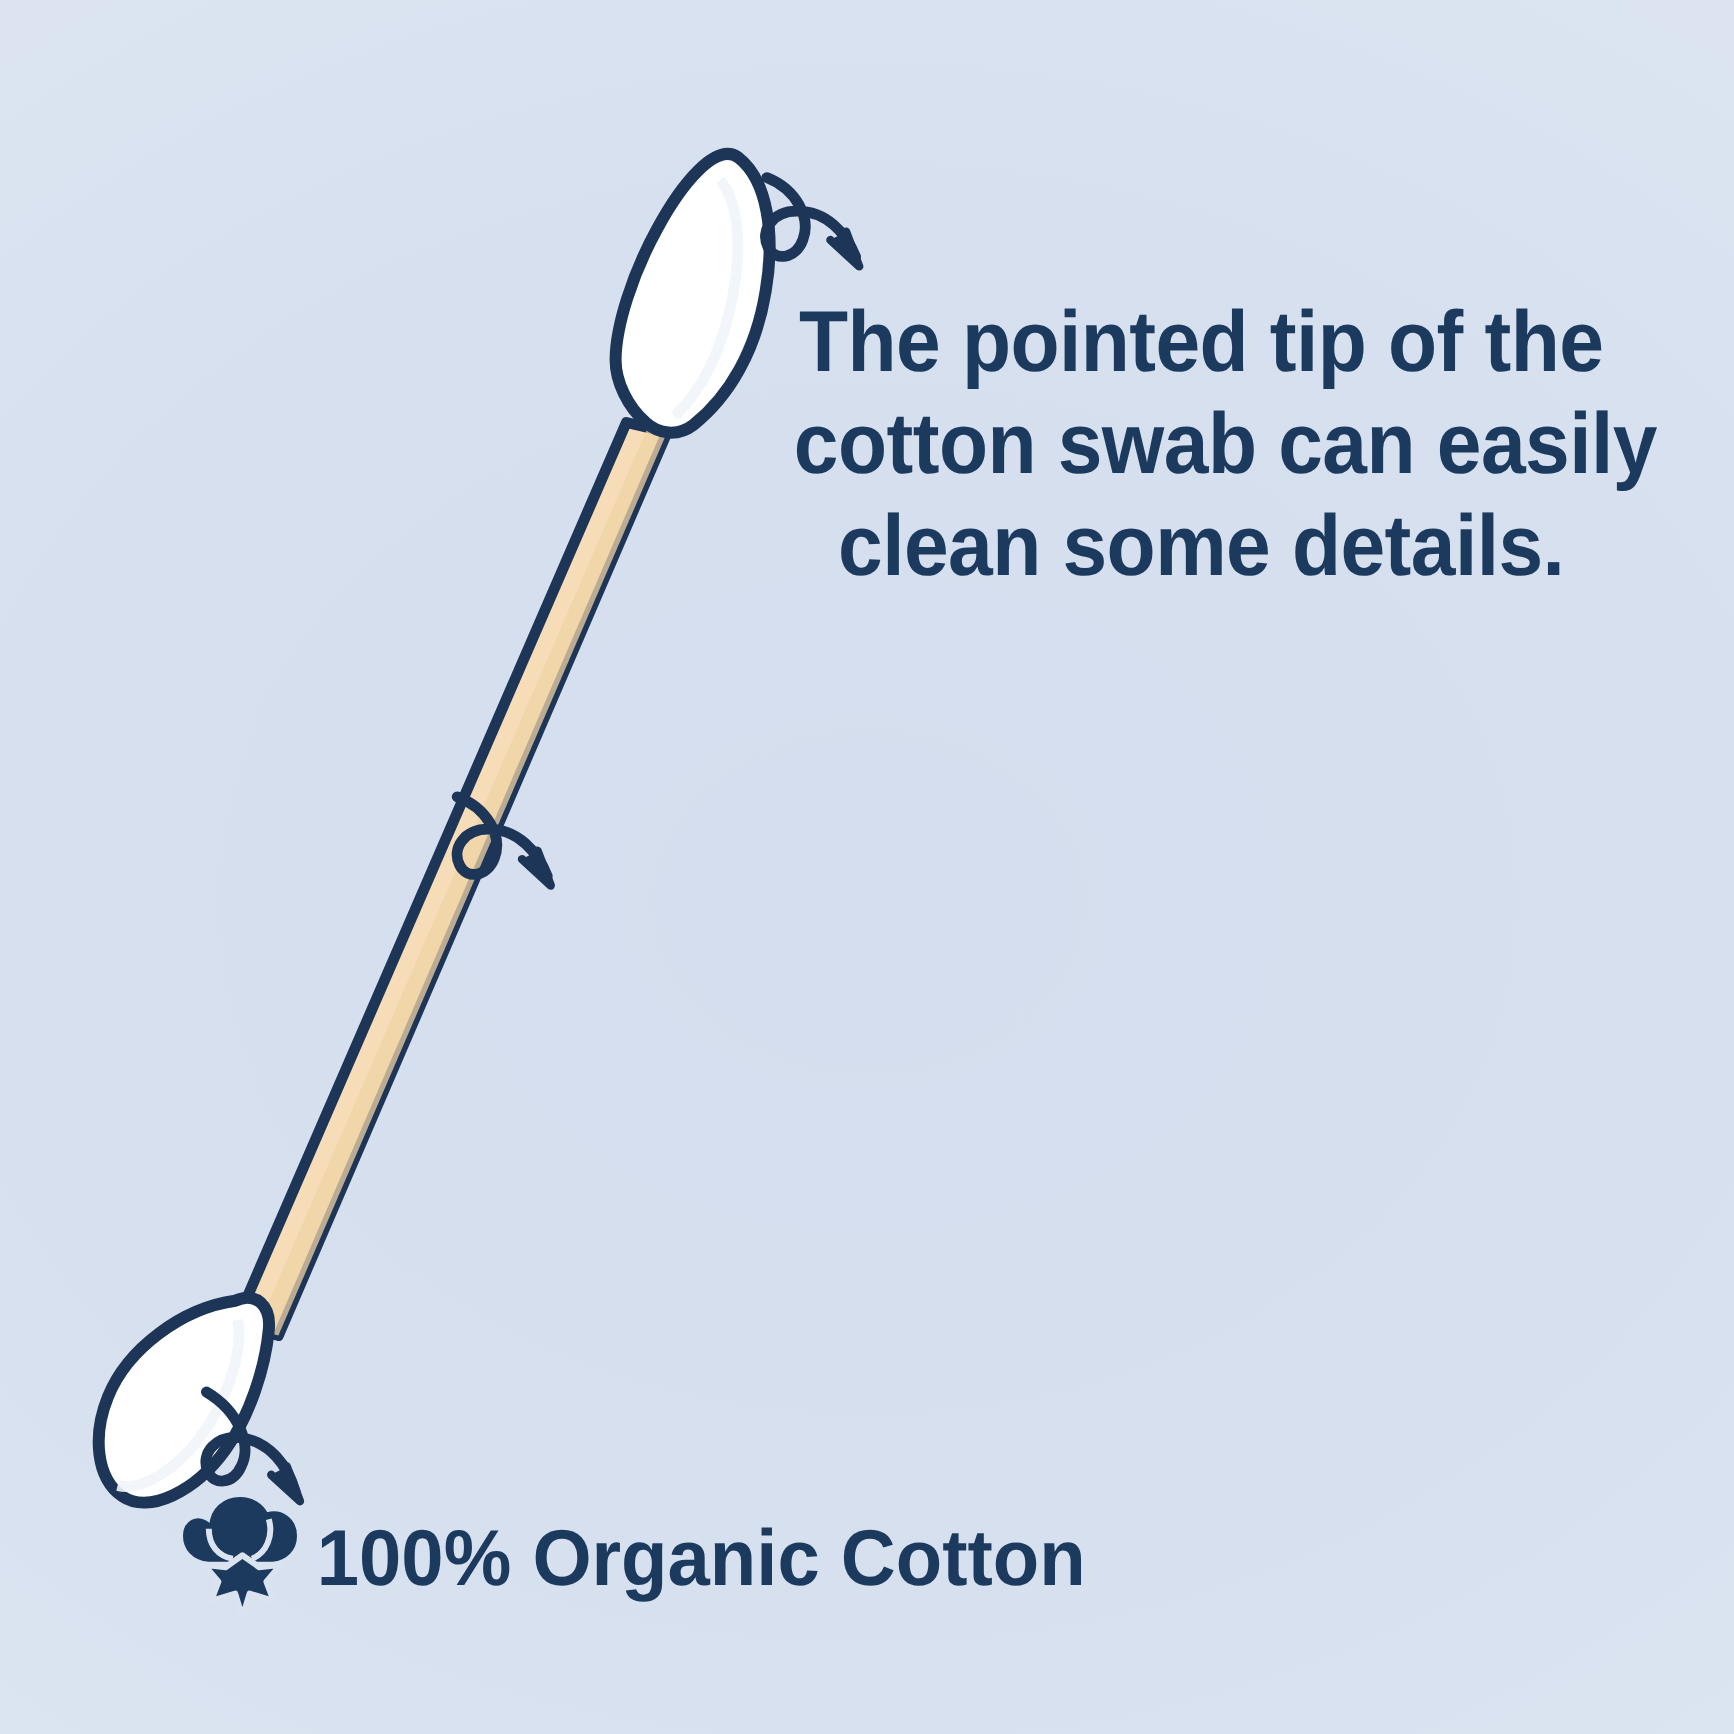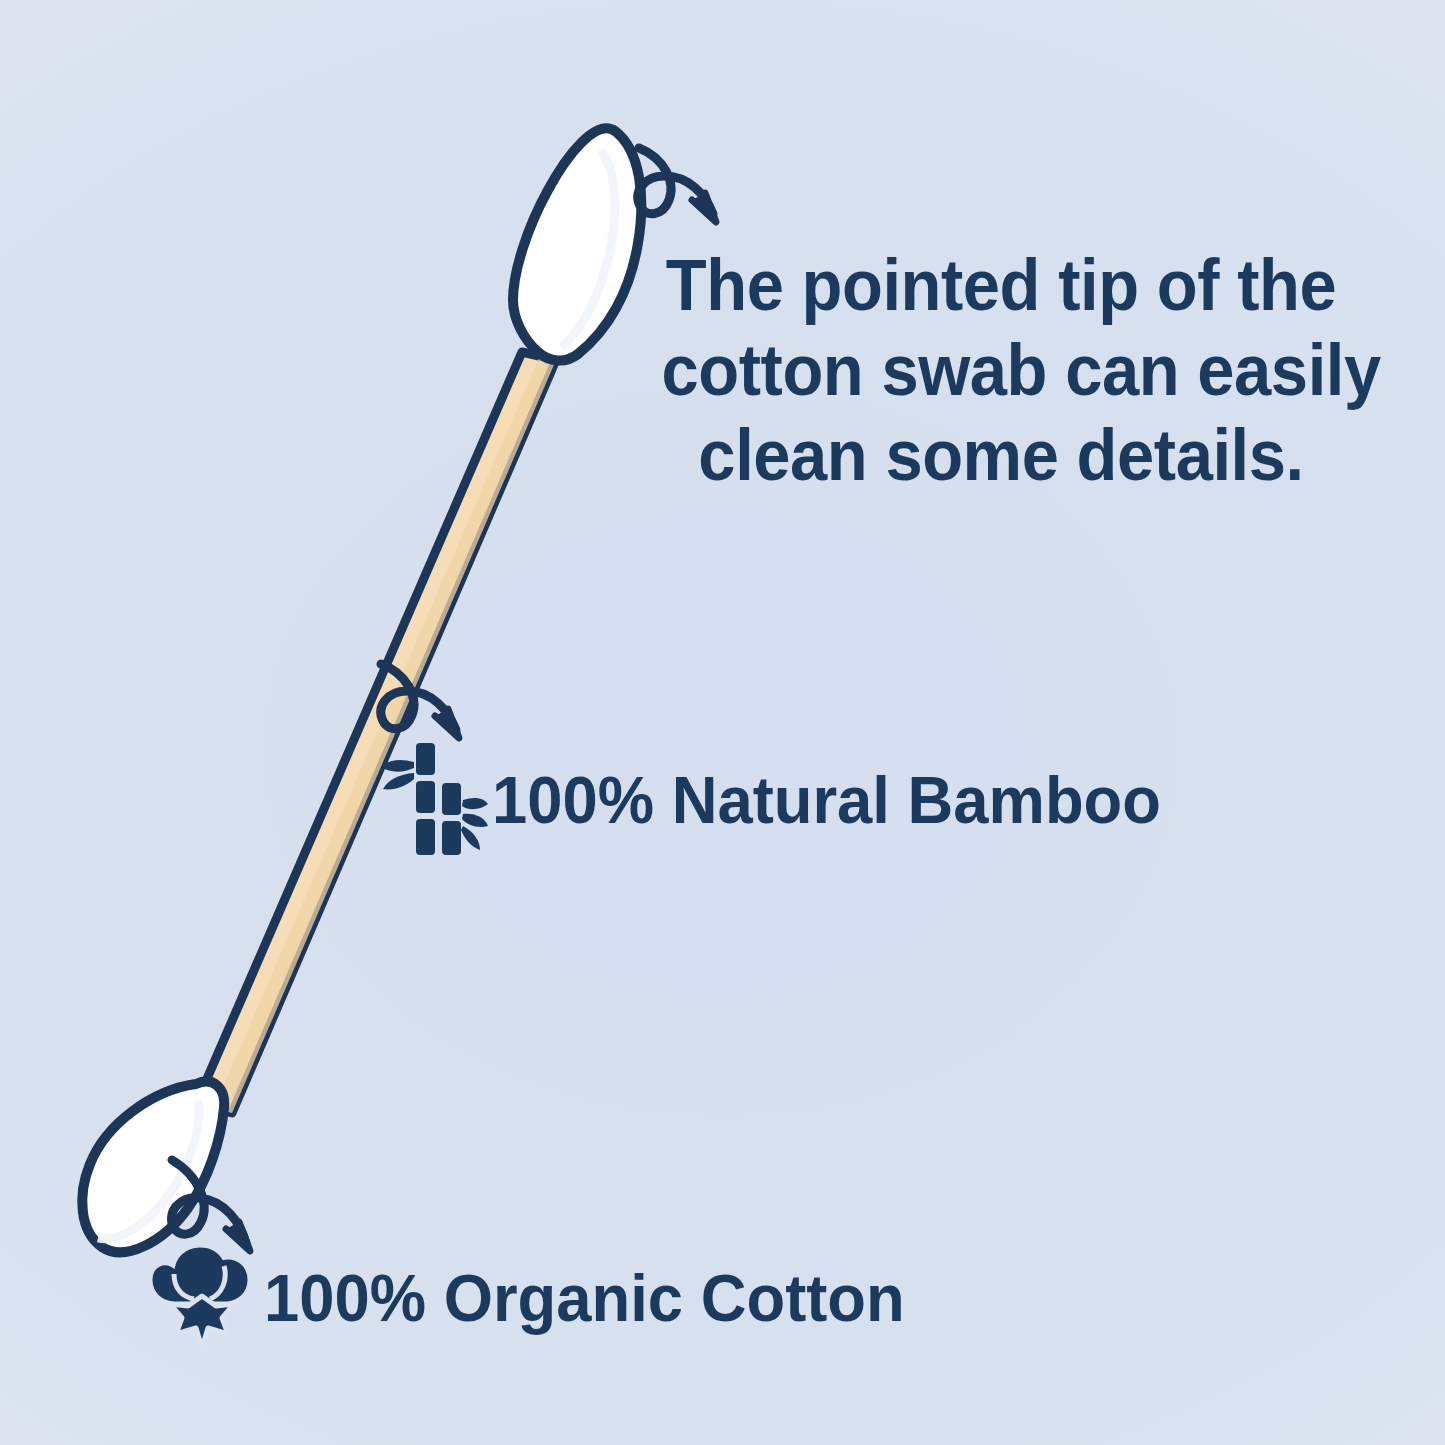--- a/index.html
+++ b/index.html
@@ -165,41 +165,20 @@
       <path d="M 226 1229 L 250 1251 L 239 1222" fill="#1d3557" stroke="#1d3557" stroke-width="7"></path>
     </g>
   </svg>
 
   <div class="headline">
     <span class="hl-line">The pointed tip of the</span>
     <span class="hl-line">cotton swab can easily</span>
     <span class="hl-line">clean some details.</span>
   </div>
 
-  <div class="feature-row" id="row-bamboo">
-    <svg class="feature-icon" id="icon-bamboo" viewBox="0 0 108 120" xmlns="http://www.w3.org/2000/svg">
-      <g fill="#1c3a5e">
-
-        <rect x="36" y="3" width="19" height="32" rx="4"></rect>
-        <rect x="36" y="41" width="19" height="32" rx="4"></rect>
-        <rect x="36" y="79" width="19" height="36" rx="4"></rect>
-
-        <rect x="62" y="43" width="19" height="32" rx="4"></rect>
-        <rect x="62" y="81" width="19" height="34" rx="4"></rect>
-
-        <path d="M 34 22 C 20 18 8 20 1 27 C 10 33 23 33 34 28 Z"></path>
-        <path d="M 34 33 C 19 34 8 40 3 49 C 14 51 26 46 34 39 Z"></path>
-
-        <path d="M 83 60 C 95 56 104 58 108 64 C 100 70 89 71 82 66 Z"></path>
-        <path d="M 83 74 C 96 73 105 78 108 86 C 98 89 87 85 82 79 Z"></path>
-        <path d="M 83 86 C 94 92 100 101 100 110 C 91 107 84 98 81 90 Z"></path>
-      </g>
-    </svg>
-    <span class="feature-label">100% Natural Bamboo</span>
-  </div>
 
   <div class="feature-row" id="row-cotton">
     <svg class="feature-icon" id="icon-cotton" viewBox="0 0 112 108" xmlns="http://www.w3.org/2000/svg">
       <g fill="#1c3a5e" stroke="#1c3a5e" stroke-width="3" stroke-linejoin="round">
 
         <path d="M 30 28
                  C 30 14 41 5 54 5
                  C 64 5 72 10 76 18
                  C 88 14 100 22 100 36
                  C 100 47 92 55 81 56

